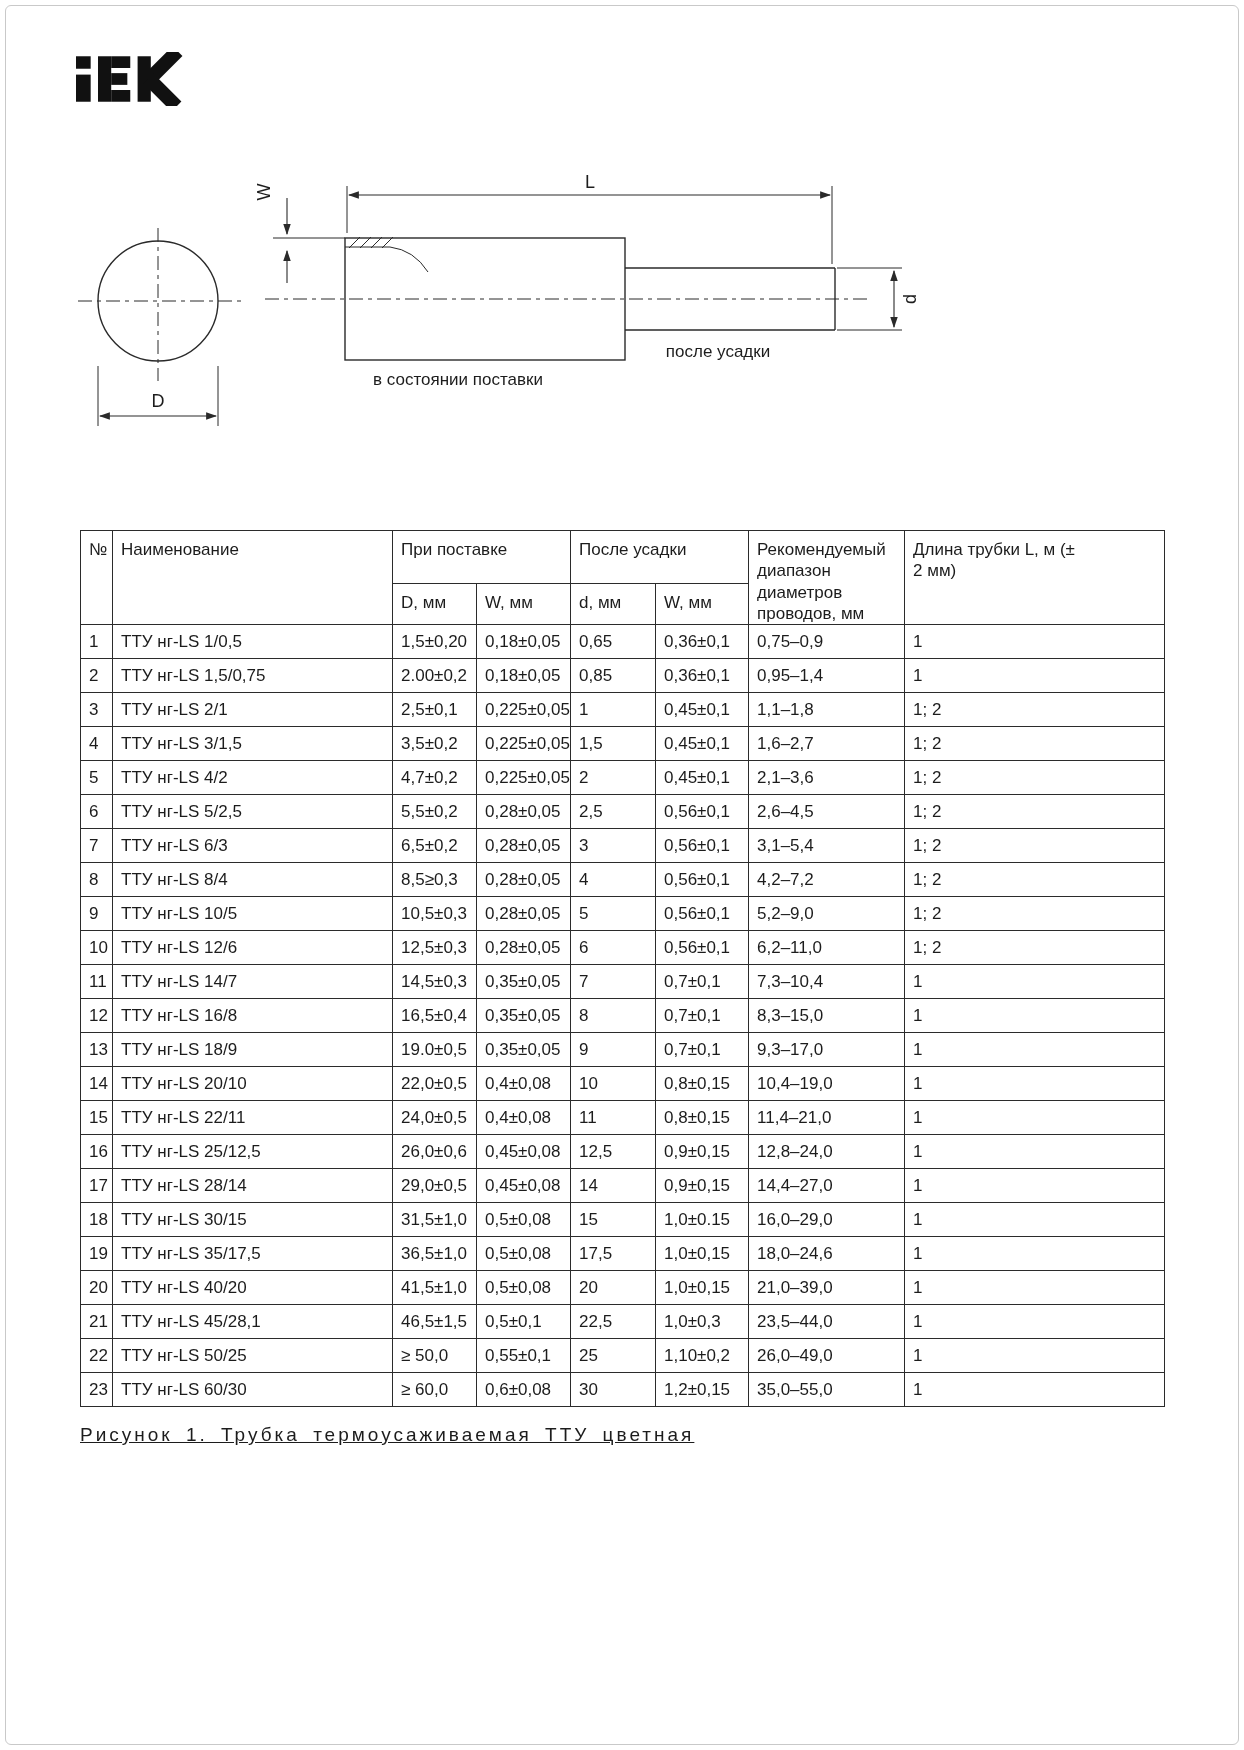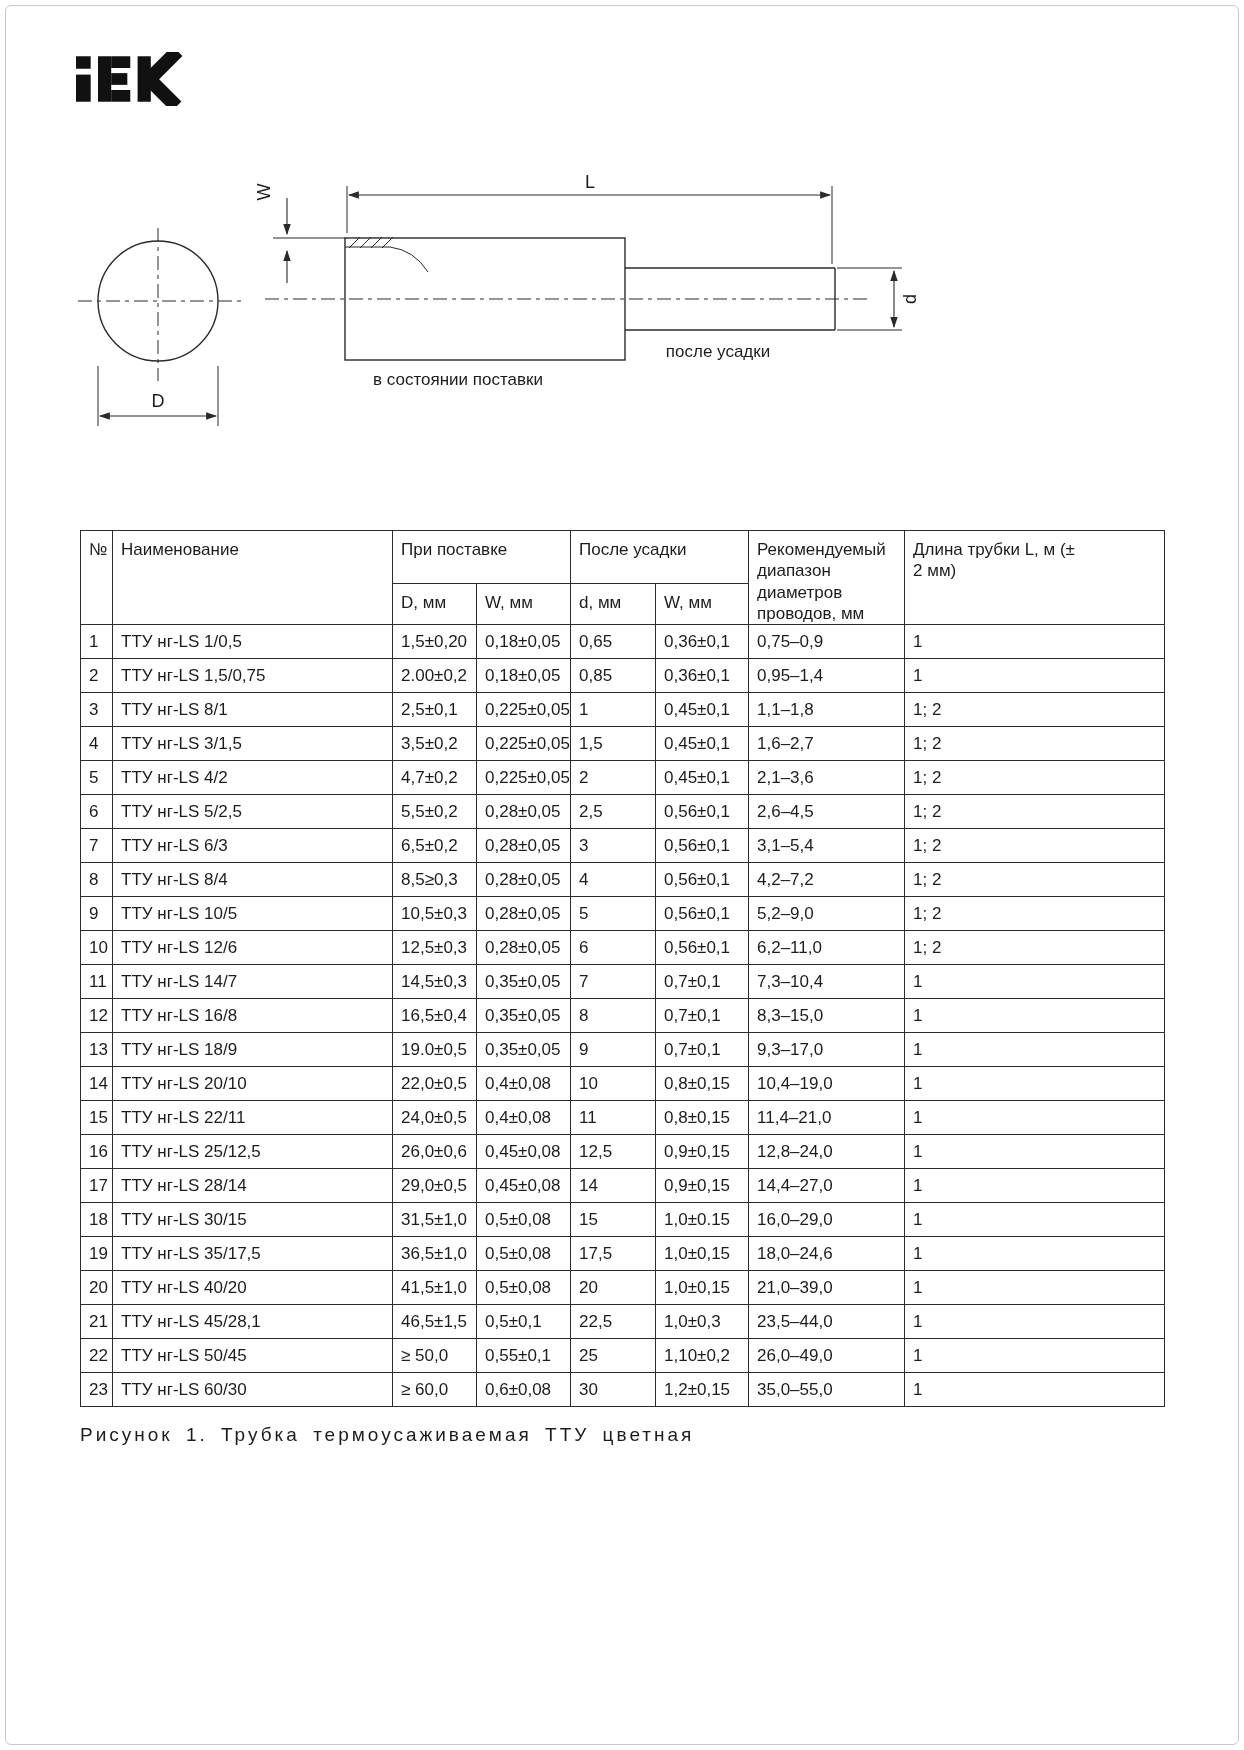--- a/index.html
+++ b/index.html
@@ -28,21 +28,21 @@
     border:1px solid #2b2b2b;text-align:left;font-weight:normal;
     padding:0 8px;overflow:hidden;white-space:nowrap;
   }
   table.spec thead th{vertical-align:top;padding-top:8px;white-space:normal;line-height:1.25;}
   table.spec thead tr.h1{height:42px;}
   table.spec thead tr.h2{height:33px;}
   table.spec tbody td{height:33px;}
   .wrap-length{display:inline-block;max-width:165px;}
   .caption{
     position:absolute;left:80px;top:1424px;font-size:19px;
-    letter-spacing:3px;word-spacing:5px;color:#1c1c1c;
+    letter-spacing:3px;word-spacing:5px;color:#1c1c1c;text-decoration:underline;
   }
 </style>
 </head>
 <body>
 
 <div class="frame"></div>
 
 <div class="logo">
   <span class="sr-only">IEK</span>
   <svg width="110" height="54" viewBox="0 0 150 62">
@@ -154,21 +154,21 @@
         <td>ТТУ нг-LS 1,5/0,75</td>
         <td>2.00±0,2</td>
         <td>0,18±0,05</td>
         <td>0,85</td>
         <td>0,36±0,1</td>
         <td>0,95–1,4</td>
         <td>1</td>
       </tr>
       <tr>
         <td>3</td>
-        <td>ТТУ нг-LS 8/1</td>
+        <td>ТТУ нг-LS 2/1</td>
         <td>2,5±0,1</td>
         <td>0,225±0,05</td>
         <td>1</td>
         <td>0,45±0,1</td>
         <td>1,1–1,8</td>
         <td>1; 2</td>
       </tr>
       <tr>
         <td>4</td>
         <td>ТТУ нг-LS 3/1,5</td>
@@ -344,21 +344,21 @@
         <td>ТТУ нг-LS 45/28,1</td>
         <td>46,5±1,5</td>
         <td>0,5±0,1</td>
         <td>22,5</td>
         <td>1,0±0,3</td>
         <td>23,5–44,0</td>
         <td>1</td>
       </tr>
       <tr>
         <td>22</td>
-        <td>ТТУ нг-LS 50/45</td>
+        <td>ТТУ нг-LS 50/25</td>
         <td>≥ 50,0</td>
         <td>0,55±0,1</td>
         <td>25</td>
         <td>1,10±0,2</td>
         <td>26,0–49,0</td>
         <td>1</td>
       </tr>
       <tr>
         <td>23</td>
         <td>ТТУ нг-LS 60/30</td>

